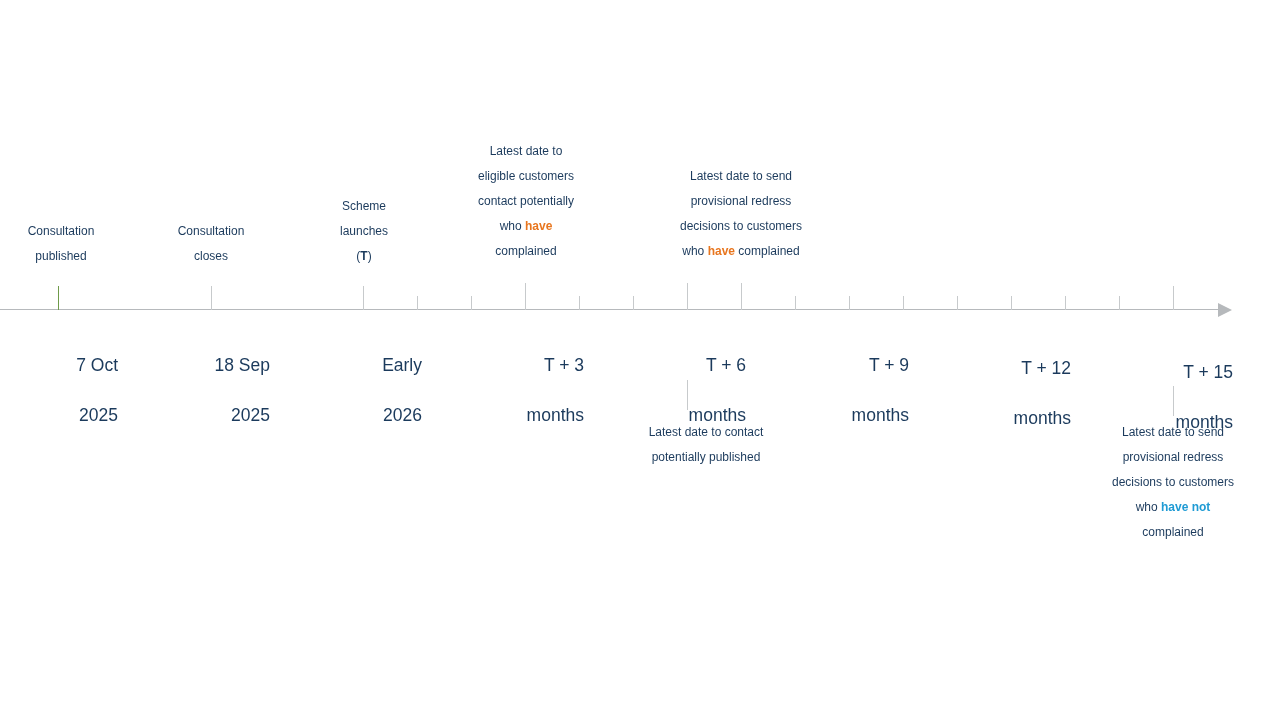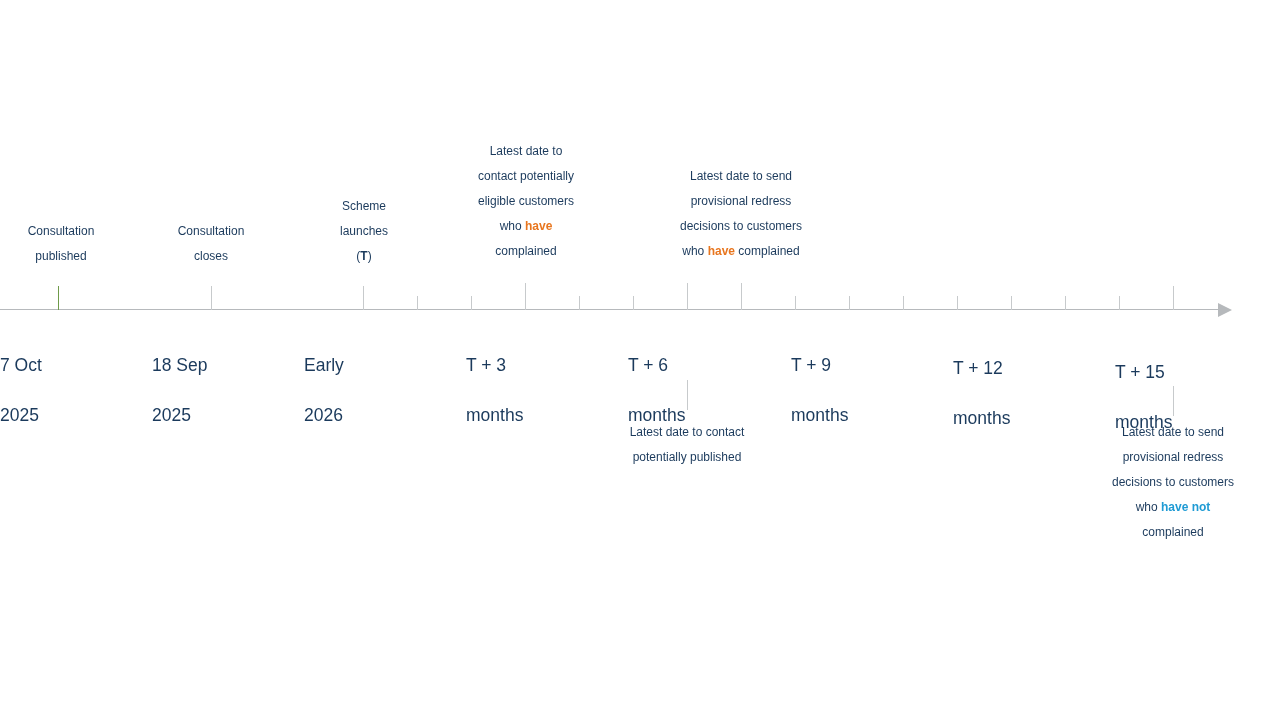--- a/index.html
+++ b/index.html
@@ -45,21 +45,21 @@
   }
   .tick.major { top: 286px; height: 24px; }
   .tick.minor { top: 296px; height: 14px; }
   .tick.green { background: #6f9b4a; }
   .tick.tall-up { top: 283px; height: 27px; }
   .tick.below { top: 310px; height: 30px; background: #c7cacc; }
 
   
   .axis-label {
     position: absolute;
-    text-align: left;
+    text-align: right;
     font-size: 17.5px;
     line-height: 25px;
     color: #1b3a5c;
     white-space: pre-line;
   }
 
   
   .callout {
     position: absolute;
     text-align: center;
@@ -144,34 +144,34 @@
   </div>
 
   <div class="callout" style="left:303px; top:194px; width:122px;">
     <div>Scheme</div>
     <div>launches</div>
     <div><span>(</span><span class="bold">T</span><span>)</span></div>
   </div>
 
   <div class="callout" style="left:432px; top:139px; width:188px;">
     <div>Latest date to</div>
+    <div>eligible customers</div>
     <div>contact potentially</div>
-    <div>eligible customers</div>
     <div><span>who </span><span class="hl-orange">have</span></div>
     <div>complained</div>
   </div>
 
   <div class="callout" style="left:634px; top:164px; width:214px;">
     <div>Latest date to send</div>
     <div>provisional redress</div>
     <div>decisions to customers</div>
     <div><span>who </span><span class="hl-orange">have</span><span> complained</span></div>
   </div>
 
-  <div class="callout" style="left:579px; top:420px; width:216px;">
+  <div class="callout" style="left:598px; top:420px; width:216px;">
     <div>Latest date to contact</div>
     <div>potentially published</div>
   </div>
 
   <div class="callout" style="left:1062px; top:420px; width:222px;">
     <div>Latest date to send</div>
     <div>provisional redress</div>
     <div>decisions to customers</div>
     <div><span>who </span><span class="hl-blue">have not</span></div>
     <div>complained</div>

